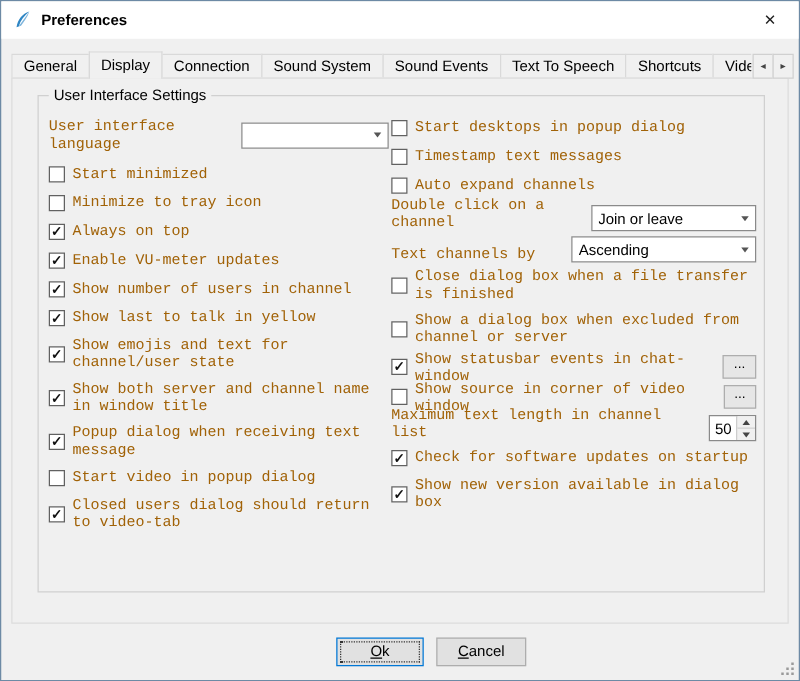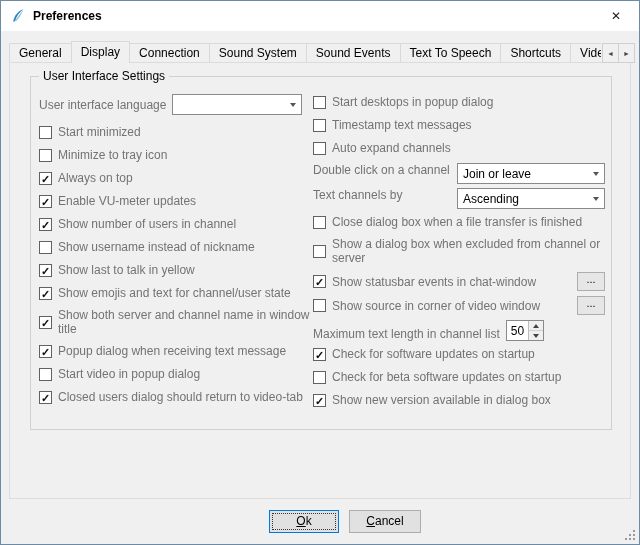--- a/index.html
+++ b/index.html
@@ -18,37 +18,37 @@
   .tab { display: inline-block; height: 20px; line-height: 19px; padding: 0 9px; font-size: 12px; color: #000;
          background: #f0f0f0; border: 1px solid #d9d9d9; margin-top: 2px; vertical-align: top; }
   .tab + .tab { margin-left: -1px; }
   .tab.active { height: 23px; line-height: 21px; margin-top: 0; background: #f0f0f0; border-bottom: none; position: relative; z-index: 2; }
   .tab-scroll { position: absolute; right: -4px; top: 2px; display: flex; z-index: 3; }
   .tsb { width: 17px; height: 20px; border: 1px solid #d0d0d0; background: #f0f0f0; display: flex; align-items: center; justify-content: center; font-size: 7px; color: #444; }
   .tsb + .tsb { margin-left: -1px; }
 
   
   .page { position: absolute; left: 8px; top: 61px; width: 622px; height: 437px; border: 1px solid #dcdcdc; background: #f0f0f0; }
-  .group { position: absolute; left: 20px; top: 13px; right: 18px; height: 354px; border: 1px solid #d0d0d0; }
+  .group { position: absolute; left: 20px; top: 13px; right: 18px; height: 398px; border: 1px solid #d0d0d0; }
   .group-title { position: absolute; top: -8px; left: 8px; background: #f0f0f0; padding: 0 4px; font-size: 12px; color: #000; }
 
   .col-left { position: absolute; left: 8px; top: 17px; width: 272px; }
   .col-right { position: absolute; left: 282px; top: 17px; right: 6px; }
 
   .row { display: flex; align-items: center; min-height: 16px; margin-bottom: 7px; }
-  .lbl { font-size: 12px; color: #737373; }
+  .lbl { font-size: 12px; color: #a16207; font-family: Liberation Mono, monospace; }
 
   .cb { width: 13px; height: 13px; border: 1px solid #616161; background: #fff; margin-right: 6px; flex: none;
         font-size: 11px; line-height: 12px; text-align: center; color: #111; font-weight: bold; }
 
   .combo { display: flex; align-items: center; height: 21px; background: #fff; border: 1px solid #8a8a8a; padding: 0 5px; }
   .combo .val { flex: 1; font-size: 12px; color: #000; overflow: hidden; white-space: nowrap; }
   .combo .arr { width: 0; height: 0; border-left: 3.5px solid transparent; border-right: 3.5px solid transparent; border-top: 4px solid #555; margin-left: 6px; flex: none; }
   .combo-lang { width: 130px; margin-left: 6px; }
-  .row-combo { display: flex; align-items: flex-start; height: 22px; margin-bottom: 3px; }
+  .row-combo { display: flex; align-items: flex-end; height: 22px; margin-bottom: 3px; }
   .combo-right { width: 148px; margin-left: auto; }
 
   .row-btn { display: flex; align-items: center; height: 19px; margin-bottom: 5px; }
   .mini-btn { width: 28px; height: 19px; background: #e6e6e6; border: 1px solid #adadad; font-size: 11px; line-height: 13px; text-align: center; margin-left: auto; }
 
   .row-spin { display: flex; align-items: flex-end; height: 21px; margin-bottom: 5px; }
   .spin { display: flex; height: 21px; border: 1px solid #8a8a8a; background: #fff; margin-left: 6px; }
   .spin .sval { width: 21px; font-size: 12px; padding: 3px 0 0 4px; }
   .spin .btns { width: 15px; border-left: 1px solid #bdbdbd; display: flex; flex-direction: column; }
   .sup, .sdn { flex: 1; display: flex; align-items: center; justify-content: center; background: #f0f0f0; }
@@ -117,24 +117,20 @@
         </div>
         <div class="row">
           <span class="cb checked">✓</span>
           <span class="lbl">Enable VU-meter updates</span>
         </div>
         <div class="row">
           <span class="cb checked">✓</span>
           <span class="lbl">Show number of users in channel</span>
         </div>
         <div class="row">
-          <span class="cb"></span>
-          <span class="lbl">Show username instead of nickname</span>
-        </div>
-        <div class="row">
           <span class="cb checked">✓</span>
           <span class="lbl">Show last to talk in yellow</span>
         </div>
         <div class="row">
           <span class="cb checked">✓</span>
           <span class="lbl">Show emojis and text for channel/user state</span>
         </div>
         <div class="row">
           <span class="cb checked">✓</span>
           <span class="lbl">Show both server and channel name in window title</span>
@@ -211,24 +207,20 @@
               <span class="sdn"></span>
             </span>
           </span>
         </div>
 
         <div class="row" style="margin-top:3px;">
           <span class="cb checked">✓</span>
           <span class="lbl">Check for software updates on startup</span>
         </div>
         <div class="row">
-          <span class="cb"></span>
-          <span class="lbl">Check for beta software updates on startup</span>
-        </div>
-        <div class="row">
           <span class="cb checked">✓</span>
           <span class="lbl">Show new version available in dialog box</span>
         </div>
       </div>
 
     </div>
   </div>
 
   <div class="footer">
     <div class="btn btn-ok">

